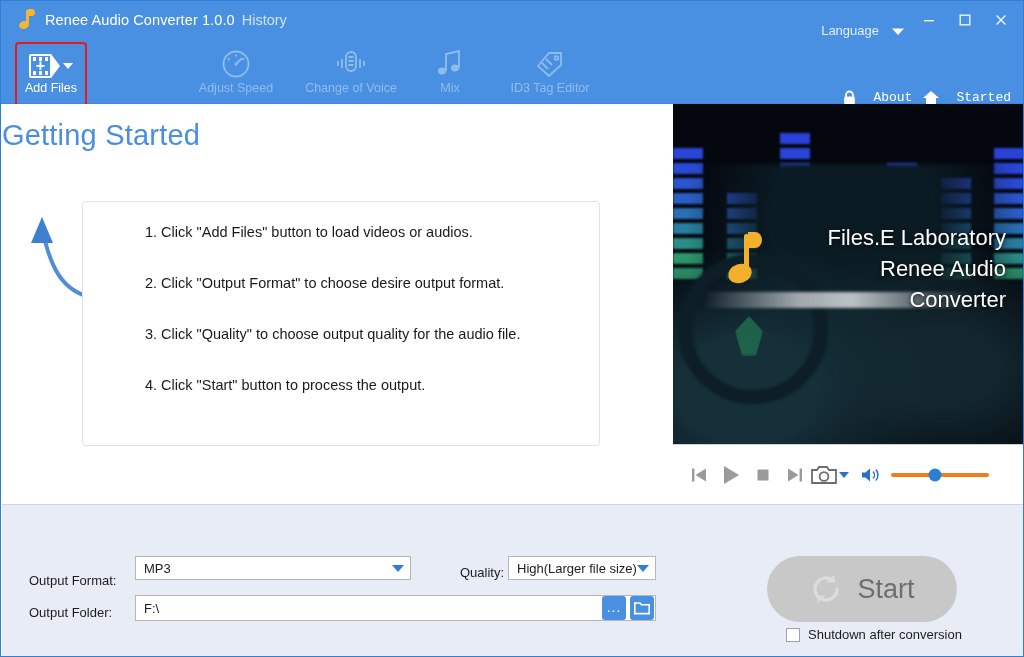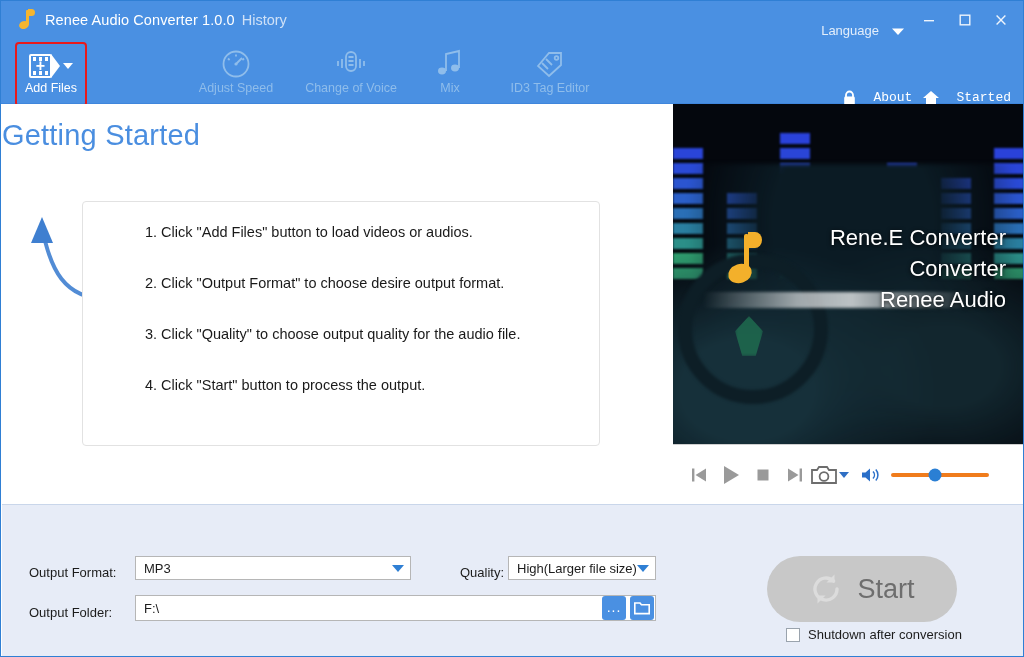--- a/index.html
+++ b/index.html
@@ -744,23 +744,23 @@
     <div class="hp-leaf"></div>
     <div class="sparkle"></div>
 
     <div class="pv-note">
       <div class="stem"></div>
         <div class="flag"></div>
         <div class="head"></div>
     </div>
 
     <div class="pv-brand">
-      <div>Rene.E Converter</div>
+      <div>Files.E Laboratory</div>
+      <div>Renee Audio</div>
       <div>Converter</div>
-      <div>Renee Audio</div>
     </div>
   </div>
 
   <div class="playerbar">
     <div class="pbtn">
       <svg width="18" height="18" viewBox="0 0 18 18">
           <rect x="2" y="2.5" width="2.4" height="13" fill="#9a9a9a"></rect>
           <path d="M16 2.5 L16 15.5 L5.5 9 Z" fill="#9a9a9a"></path>
         </svg>
     </div>
@@ -794,21 +794,21 @@
         <path d="M14.8 2.5 a8.2 8.2 0 0 1 0 11" fill="none" stroke="#2a6fc9" stroke-width="1.5"></path>
       </svg>
       <span class="vol-track">
         <span class="vol-thumb" style="left:45%;"></span>
       </span>
     </div>
   </div>
 
   <div class="bottom">
 
-    <div class="bf-label" style="left:27px; top:60px;">Output Format:</div>
+    <div class="bf-label" style="left:27px; top:68px;">Output Format:</div>
     <div class="combo" style="left:133px; top:51px; width:276px; height:24px;">
       <span class="val">MP3</span>
       <span class="dn"></span>
     </div>
 
     <div class="bf-label" style="left:458px; top:60px;">Quality:</div>
     <div class="combo" style="left:506px; top:51px; width:148px; height:24px;">
       <span class="val">High(Larger file size)</span>
       <span class="dn"></span>
     </div>

